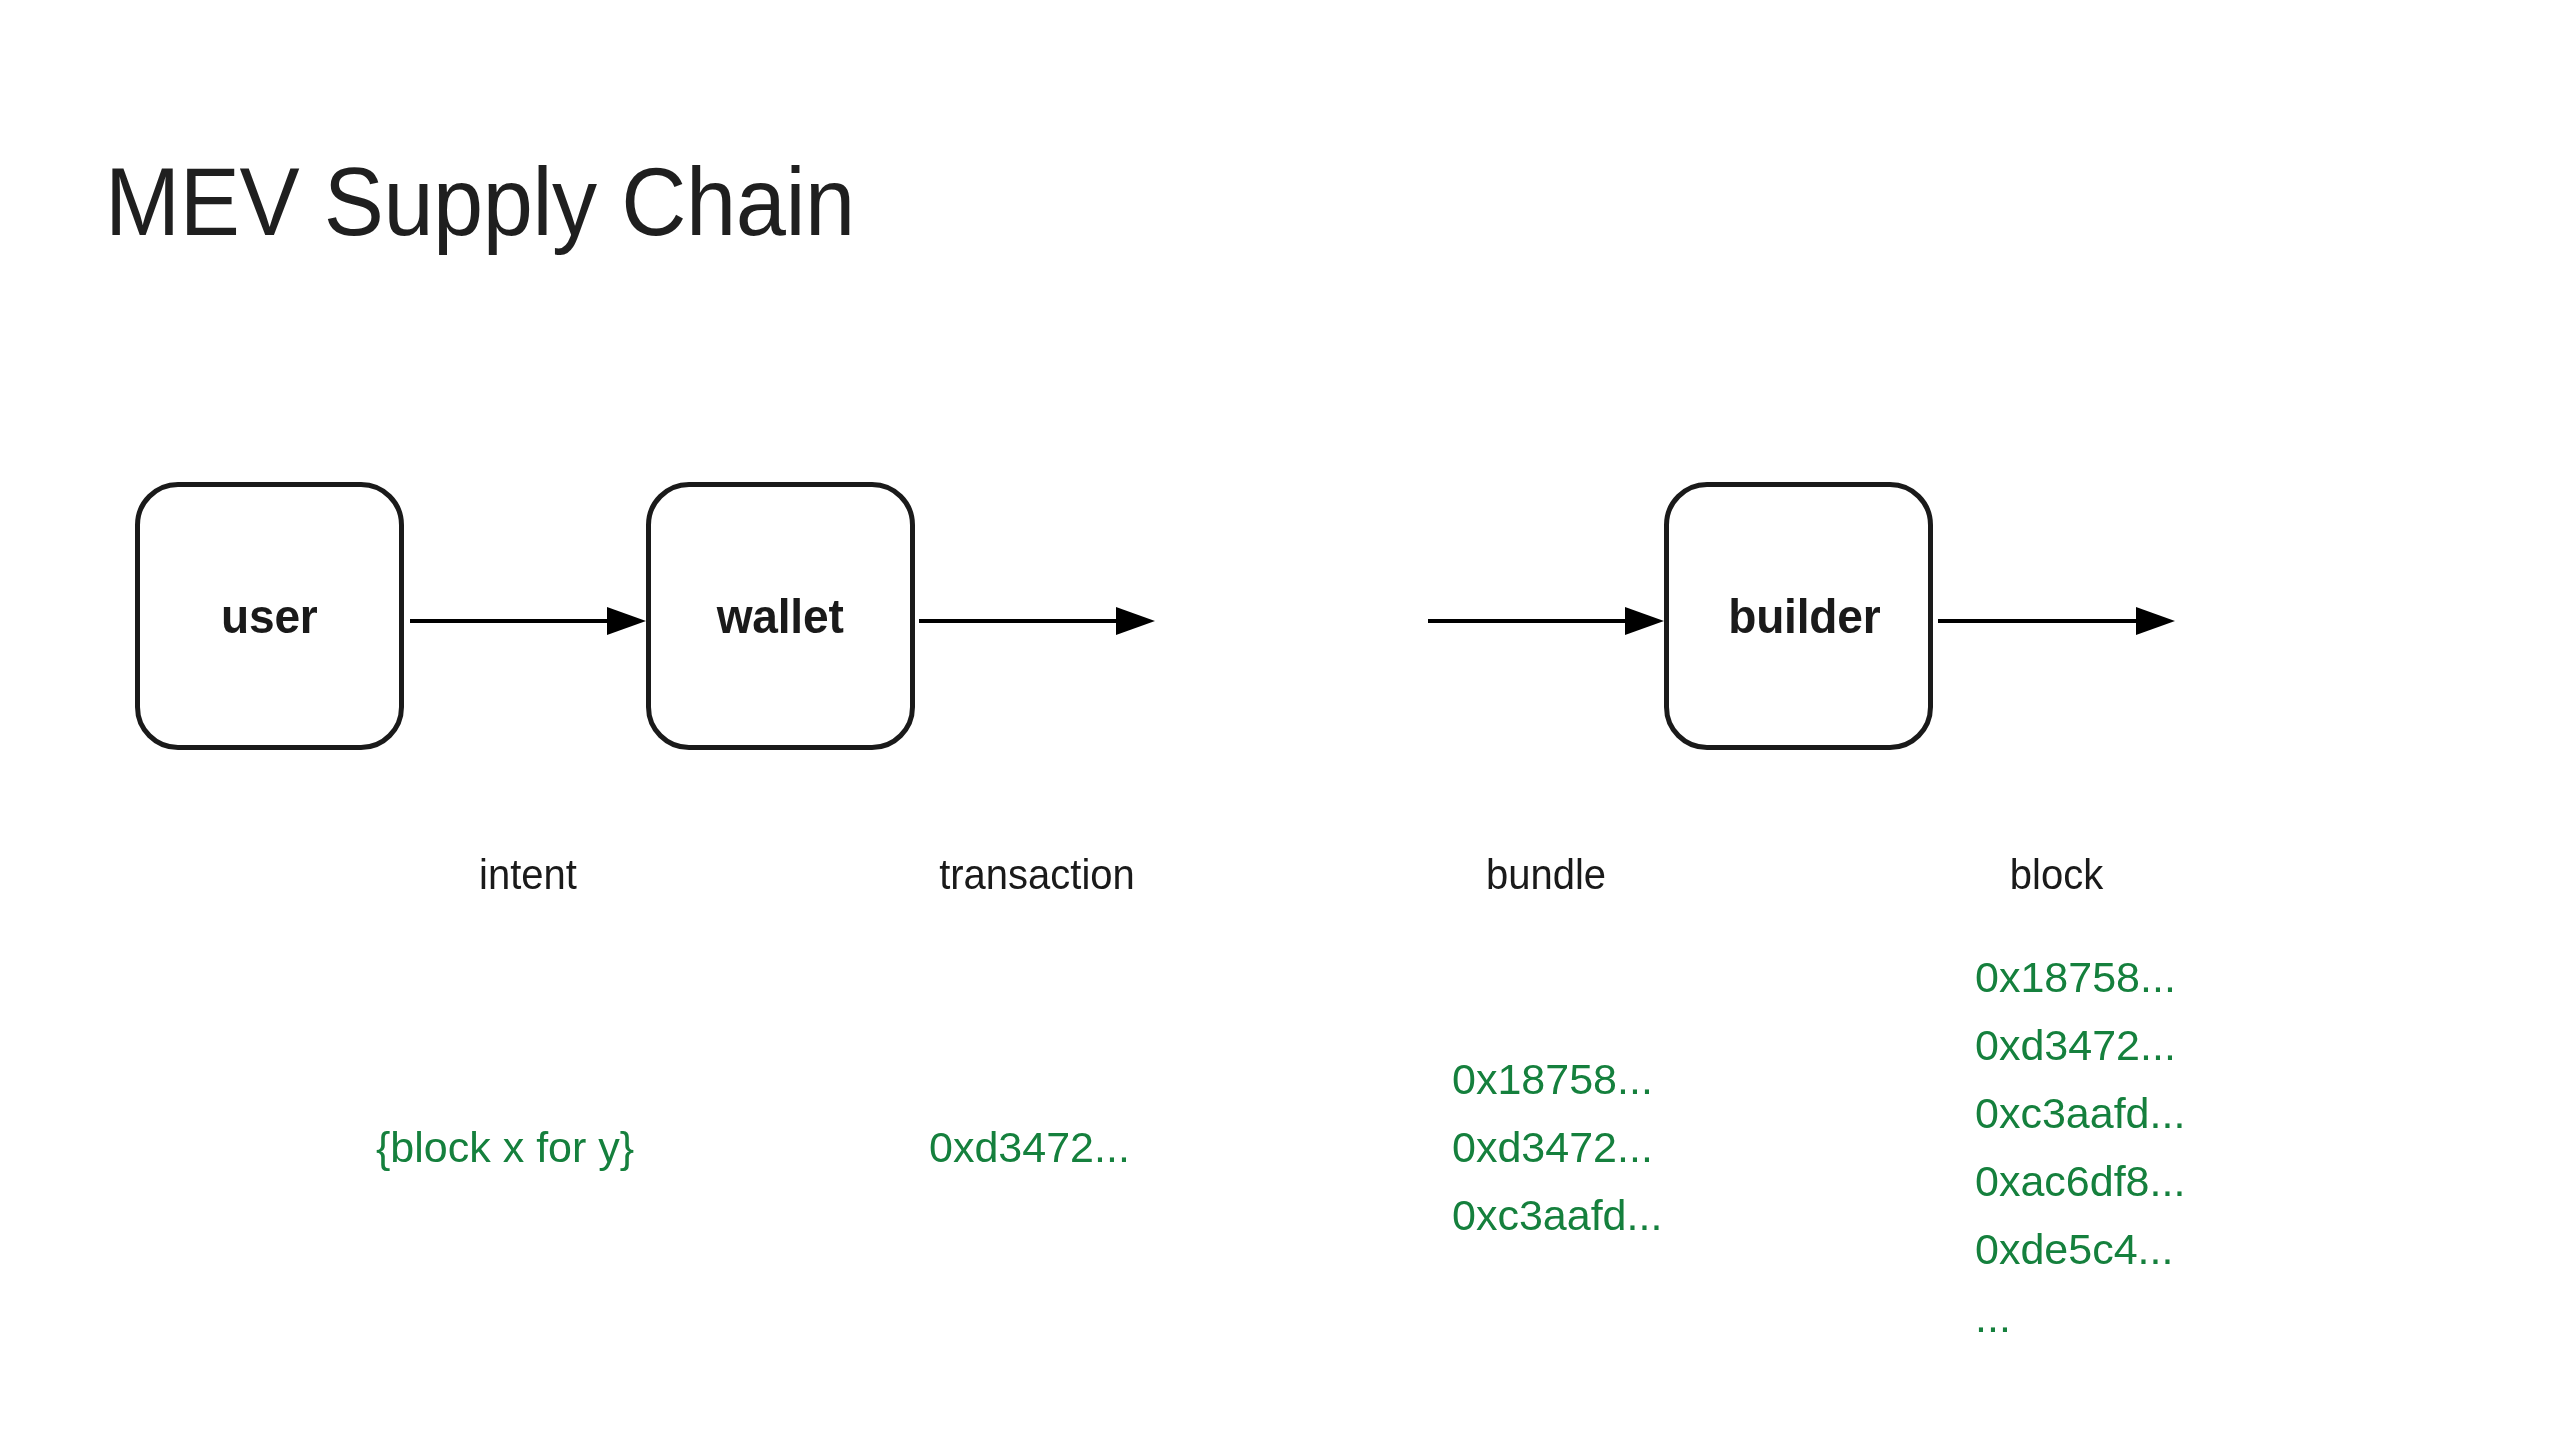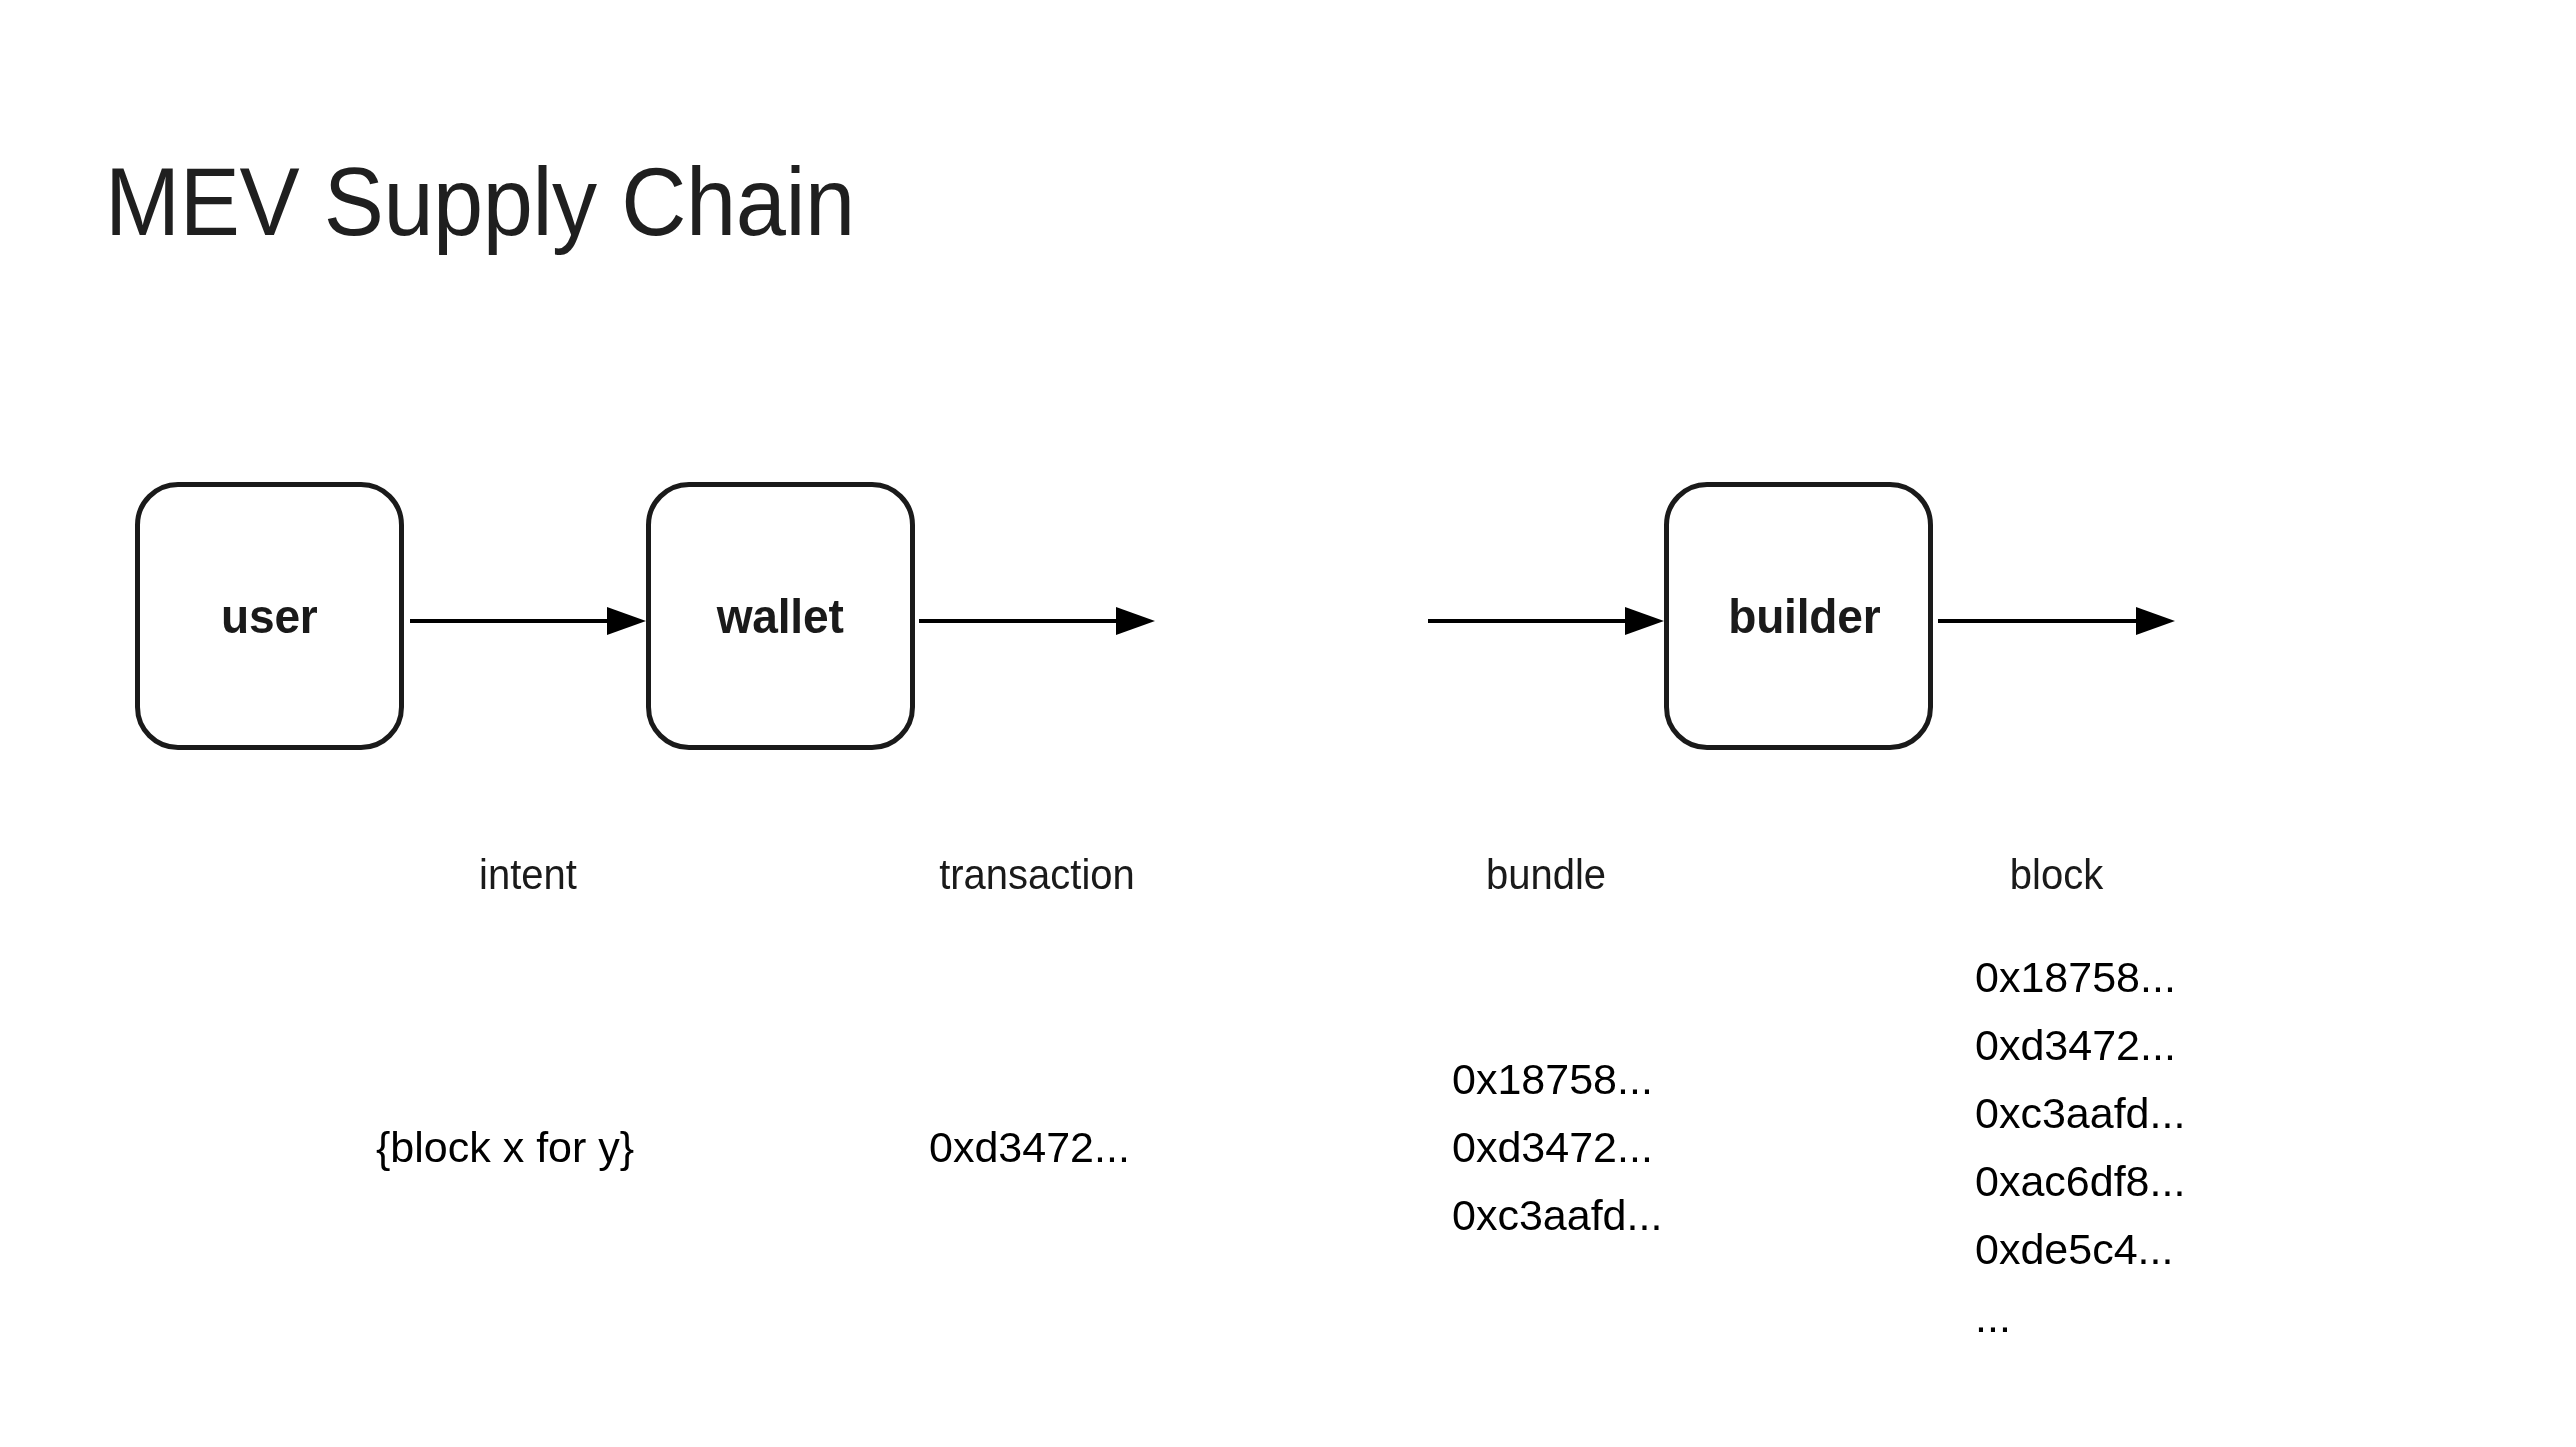--- a/index.html
+++ b/index.html
@@ -96,21 +96,21 @@
     white-space: nowrap;
     text-align: center;
     transform: scaleX(0.93);
   }
 
   
   .payload {
     position: absolute;
     font-size: 43px;
     font-weight: 400;
-    color: #000000;
+    color: #15803d;
     line-height: 68px;
     white-space: nowrap;
   }
   .payload .line { display: block; }
 
   #payload-intent      { left: 376px;  top: 1113px; }
   #payload-transaction { left: 929px; top: 1113px; }
   #payload-bundle      { left: 1452px; top: 1045px; }
   #payload-block       { left: 1975px; top: 943px; }
 </style>

